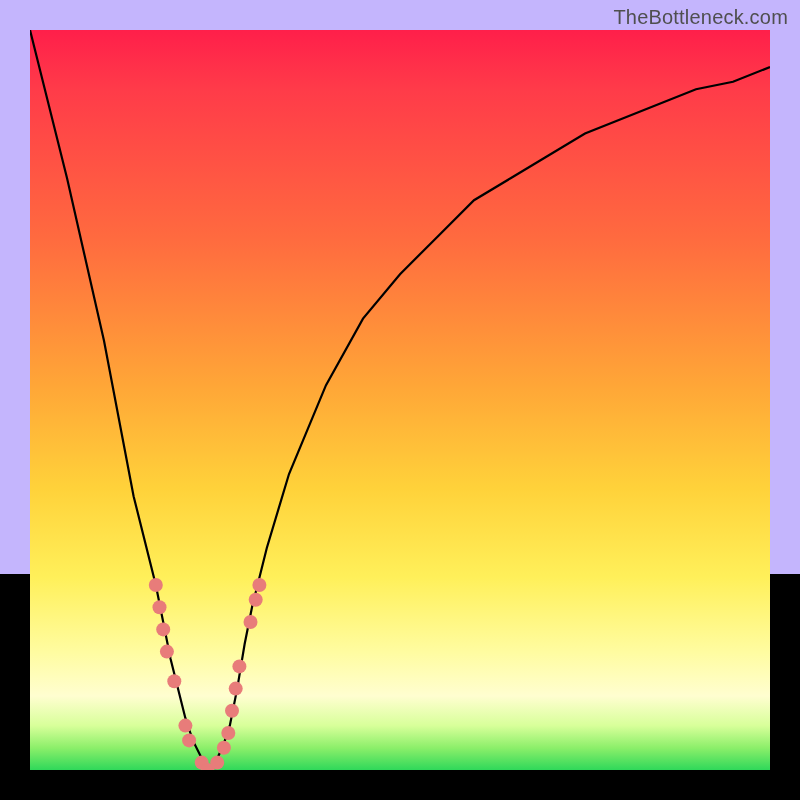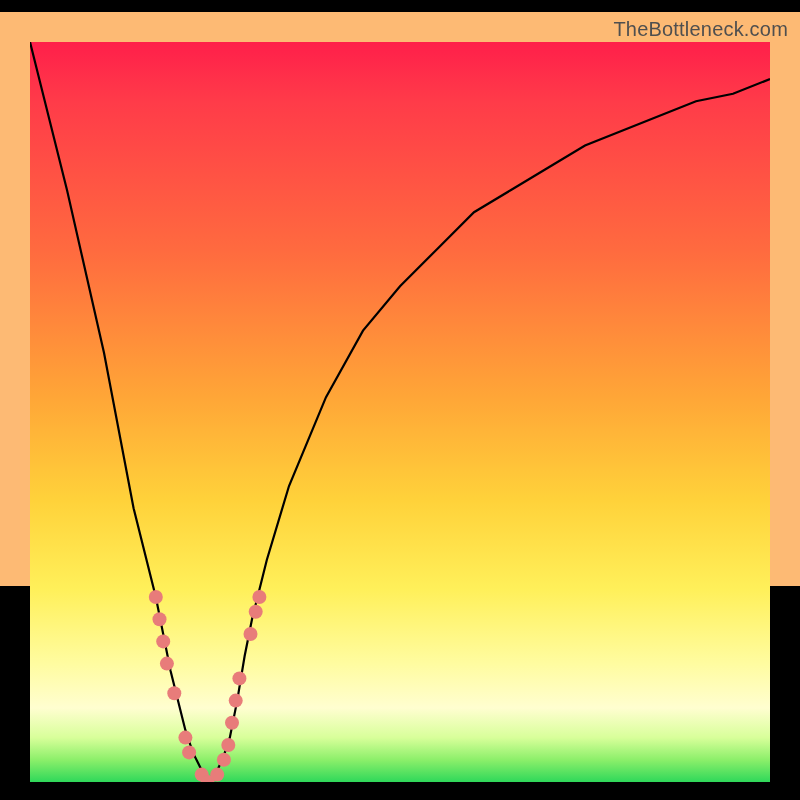--- a/index.html
+++ b/index.html
@@ -8,22 +8,21 @@
     width: 800px;
     height: 800px;
     overflow: hidden;
     background: #000;
     font-family: Arial, Helvetica, sans-serif;
   }
   .frame {
     position: absolute;
     top: 0; left: 0;
     width: 800px; height: 574px;
-    background: #fdba74;
-    margin-top: 12px;
+    background: #c4b5fd;
   }
   .plot-area {
     position: absolute;
     top: 30px;
     left: 30px;
     width: 740px;
     height: 740px;
     overflow: hidden;
   }
   .gradient-bg {

